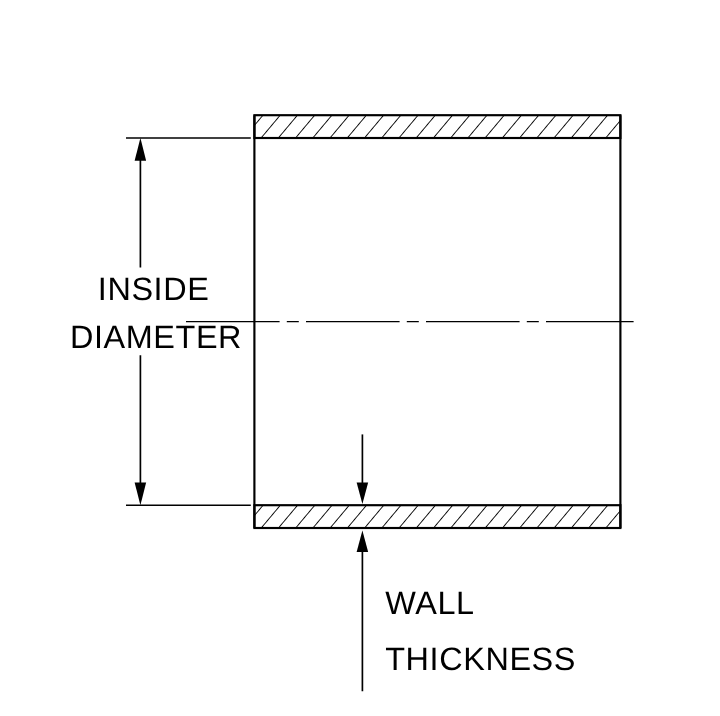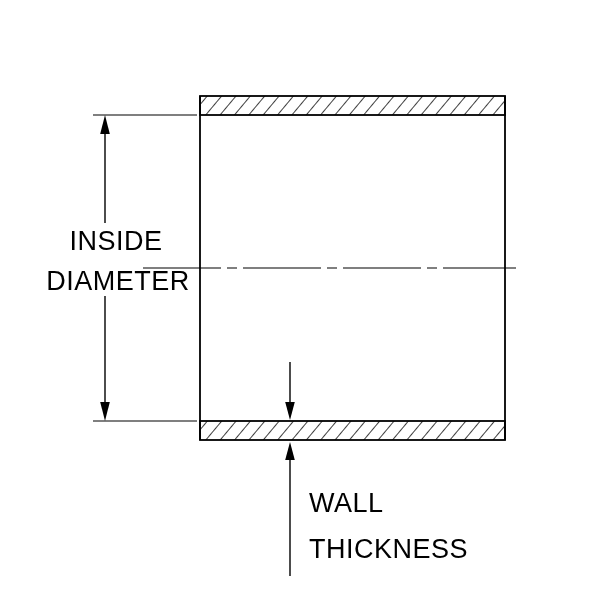--- a/index.html
+++ b/index.html
@@ -7,20 +7,21 @@
     padding: 0;
     background: #ffffff;
   }
   .canvas {
     position: relative;
     width: 516px;
     height: 597px;
     background: #ffffff;
     overflow: hidden;
     font-family: "Liberation Sans", sans-serif;
+    margin-left: 12px;
   }
   svg {
     position: absolute;
     top: 0;
     left: 0;
     display: block;
   }
   .dim-text {
     fill: #000000;
     font-family: "Liberation Sans", sans-serif;

